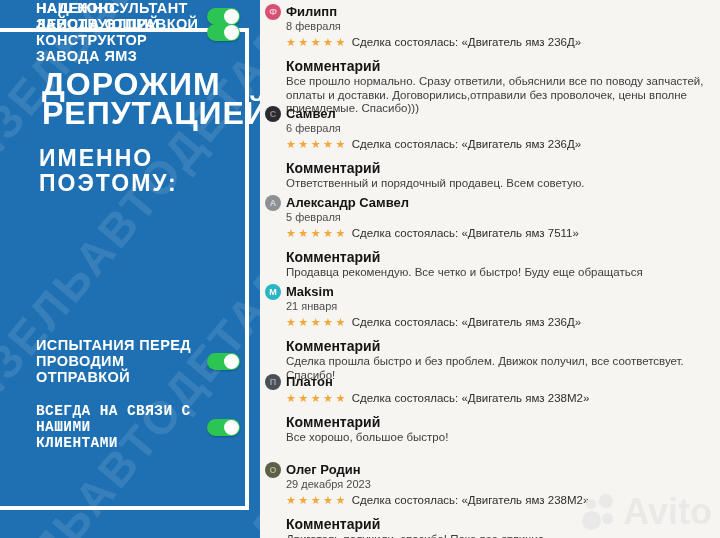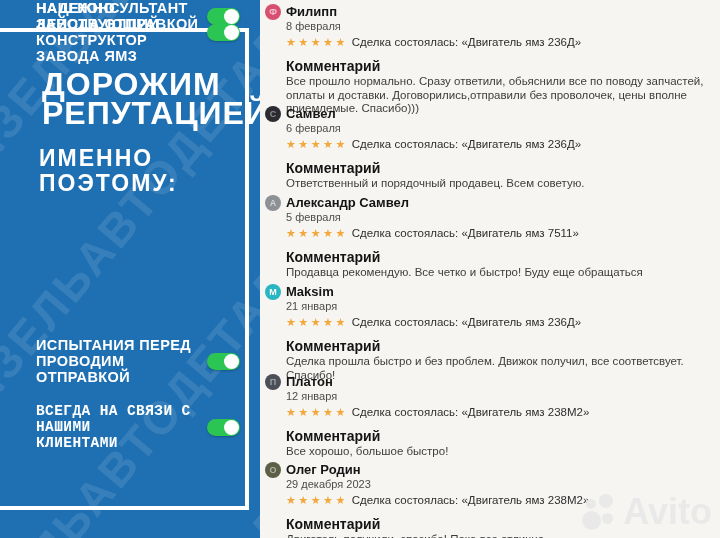--- a/index.html
+++ b/index.html
@@ -190,21 +190,20 @@
       </div>
       <div class="r-label">Комментарий</div>
       <div class="r-comment">Сделка прошла быстро и без проблем. Движок получил, все соответсвует. Спасибо!</div>
     </div>
 
     <div class="review">
       <div class="avatar" style="background: rgb(74, 79, 88);">
           <span style="color:rgba(255,255,255,0.45)">П</span>
         </div>
       <div class="r-name">Платон</div>
-      <div class="r-date">12 января</div>
       <div class="r-starrow">
         <span class="stars">★★★★★</span>
         <span class="deal">Сделка состоялась: «Двигатель ямз 238М2»</span>
       </div>
       <div class="r-label">Комментарий</div>
       <div class="r-comment">Все хорошо, большое быстро!</div>
     </div>
 
     <div class="review">
       <div class="avatar" style="background: rgb(92, 96, 71);">

